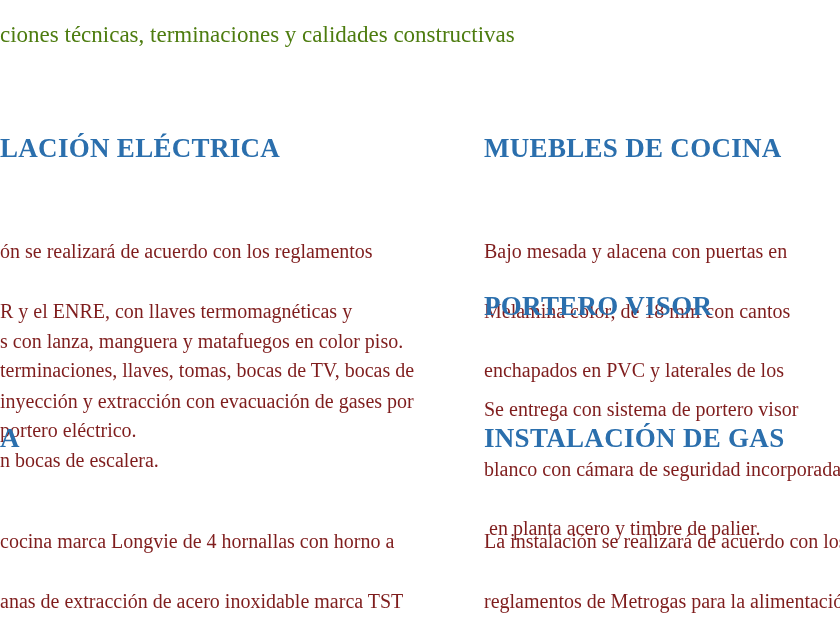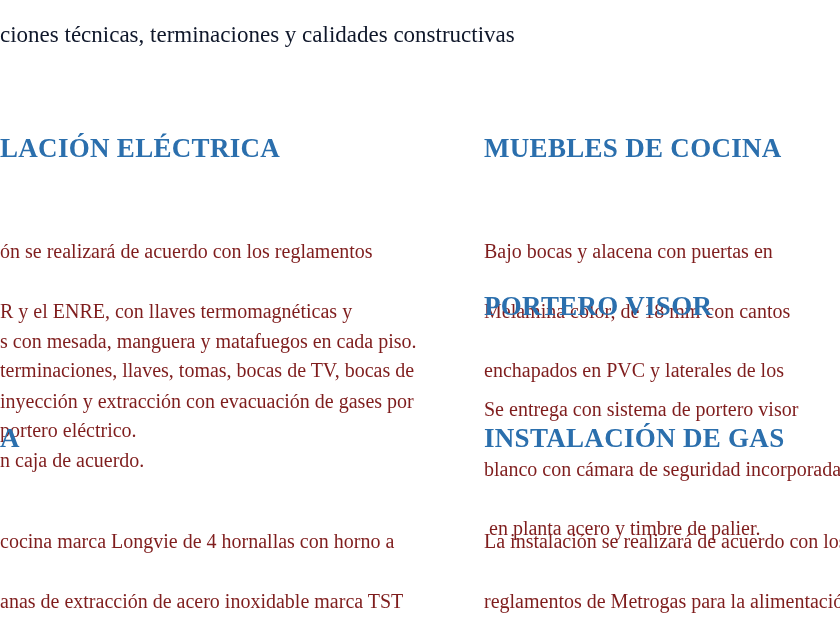--- a/index.html
+++ b/index.html
@@ -18,21 +18,21 @@
     position: absolute;
     inset: 0;
     background: #ffffff;
   }
   .doc-title {
     position: absolute;
     left: 0;
     top: 20px;
     line-height: 30px;
     font-size: 23px;
-    color: #0f172a;
+    color: #4d7c0f;
     white-space: pre;
   }
   .sec {
     position: absolute;
     white-space: pre;
   }
   .sec.left  { left: 0; width: 480px; }
   .sec.right { left: 484px; width: 356px; overflow: hidden; }
   .sec h2 {
     margin: 0;
@@ -67,39 +67,39 @@
     <div class="body">
       <div class="line">ón se realizará de acuerdo con los reglamentos</div>
       <div class="line">R y el ENRE, con llaves termomagnéticas y</div>
       <div class="line">terminaciones, llaves, tomas, bocas de TV, bocas de</div>
       <div class="line">portero eléctrico.</div>
     </div>
   </section>
 
   <section class="sec left row2">
     <div class="body">
-      <div class="line">s con mesada, manguera y matafuegos en cada piso.</div>
+      <div class="line">s con lanza, manguera y matafuegos en color piso.</div>
       <div class="line">inyección y extracción con evacuación de gases por</div>
-      <div class="line">n caja de acuerdo.</div>
+      <div class="line">n bocas de escalera.</div>
     </div>
   </section>
 
   <section class="sec left row3">
     <h2>A</h2>
     <div class="body">
       <div class="line">cocina marca Longvie de 4 hornallas con horno a</div>
       <div class="line">anas de extracción de acero inoxidable marca TST</div>
       
     </div>
   </section>
 
   <section class="sec right row1">
     <h2>MUEBLES DE COCINA</h2>
     <div class="body">
-      <div class="line">Bajo bocas y alacena con puertas en</div>
+      <div class="line">Bajo mesada y alacena con puertas en</div>
       <div class="line">Melamina color, de 18 mm con cantos</div>
       <div class="line">enchapados en PVC y laterales de los</div>
     </div>
   </section>
 
   <section class="sec right row2">
     <h2>PORTERO VISOR</h2>
     <div class="body">
       <div class="line">Se entrega con sistema de portero visor</div>
       <div class="line">blanco con cámara de seguridad incorporada</div>

